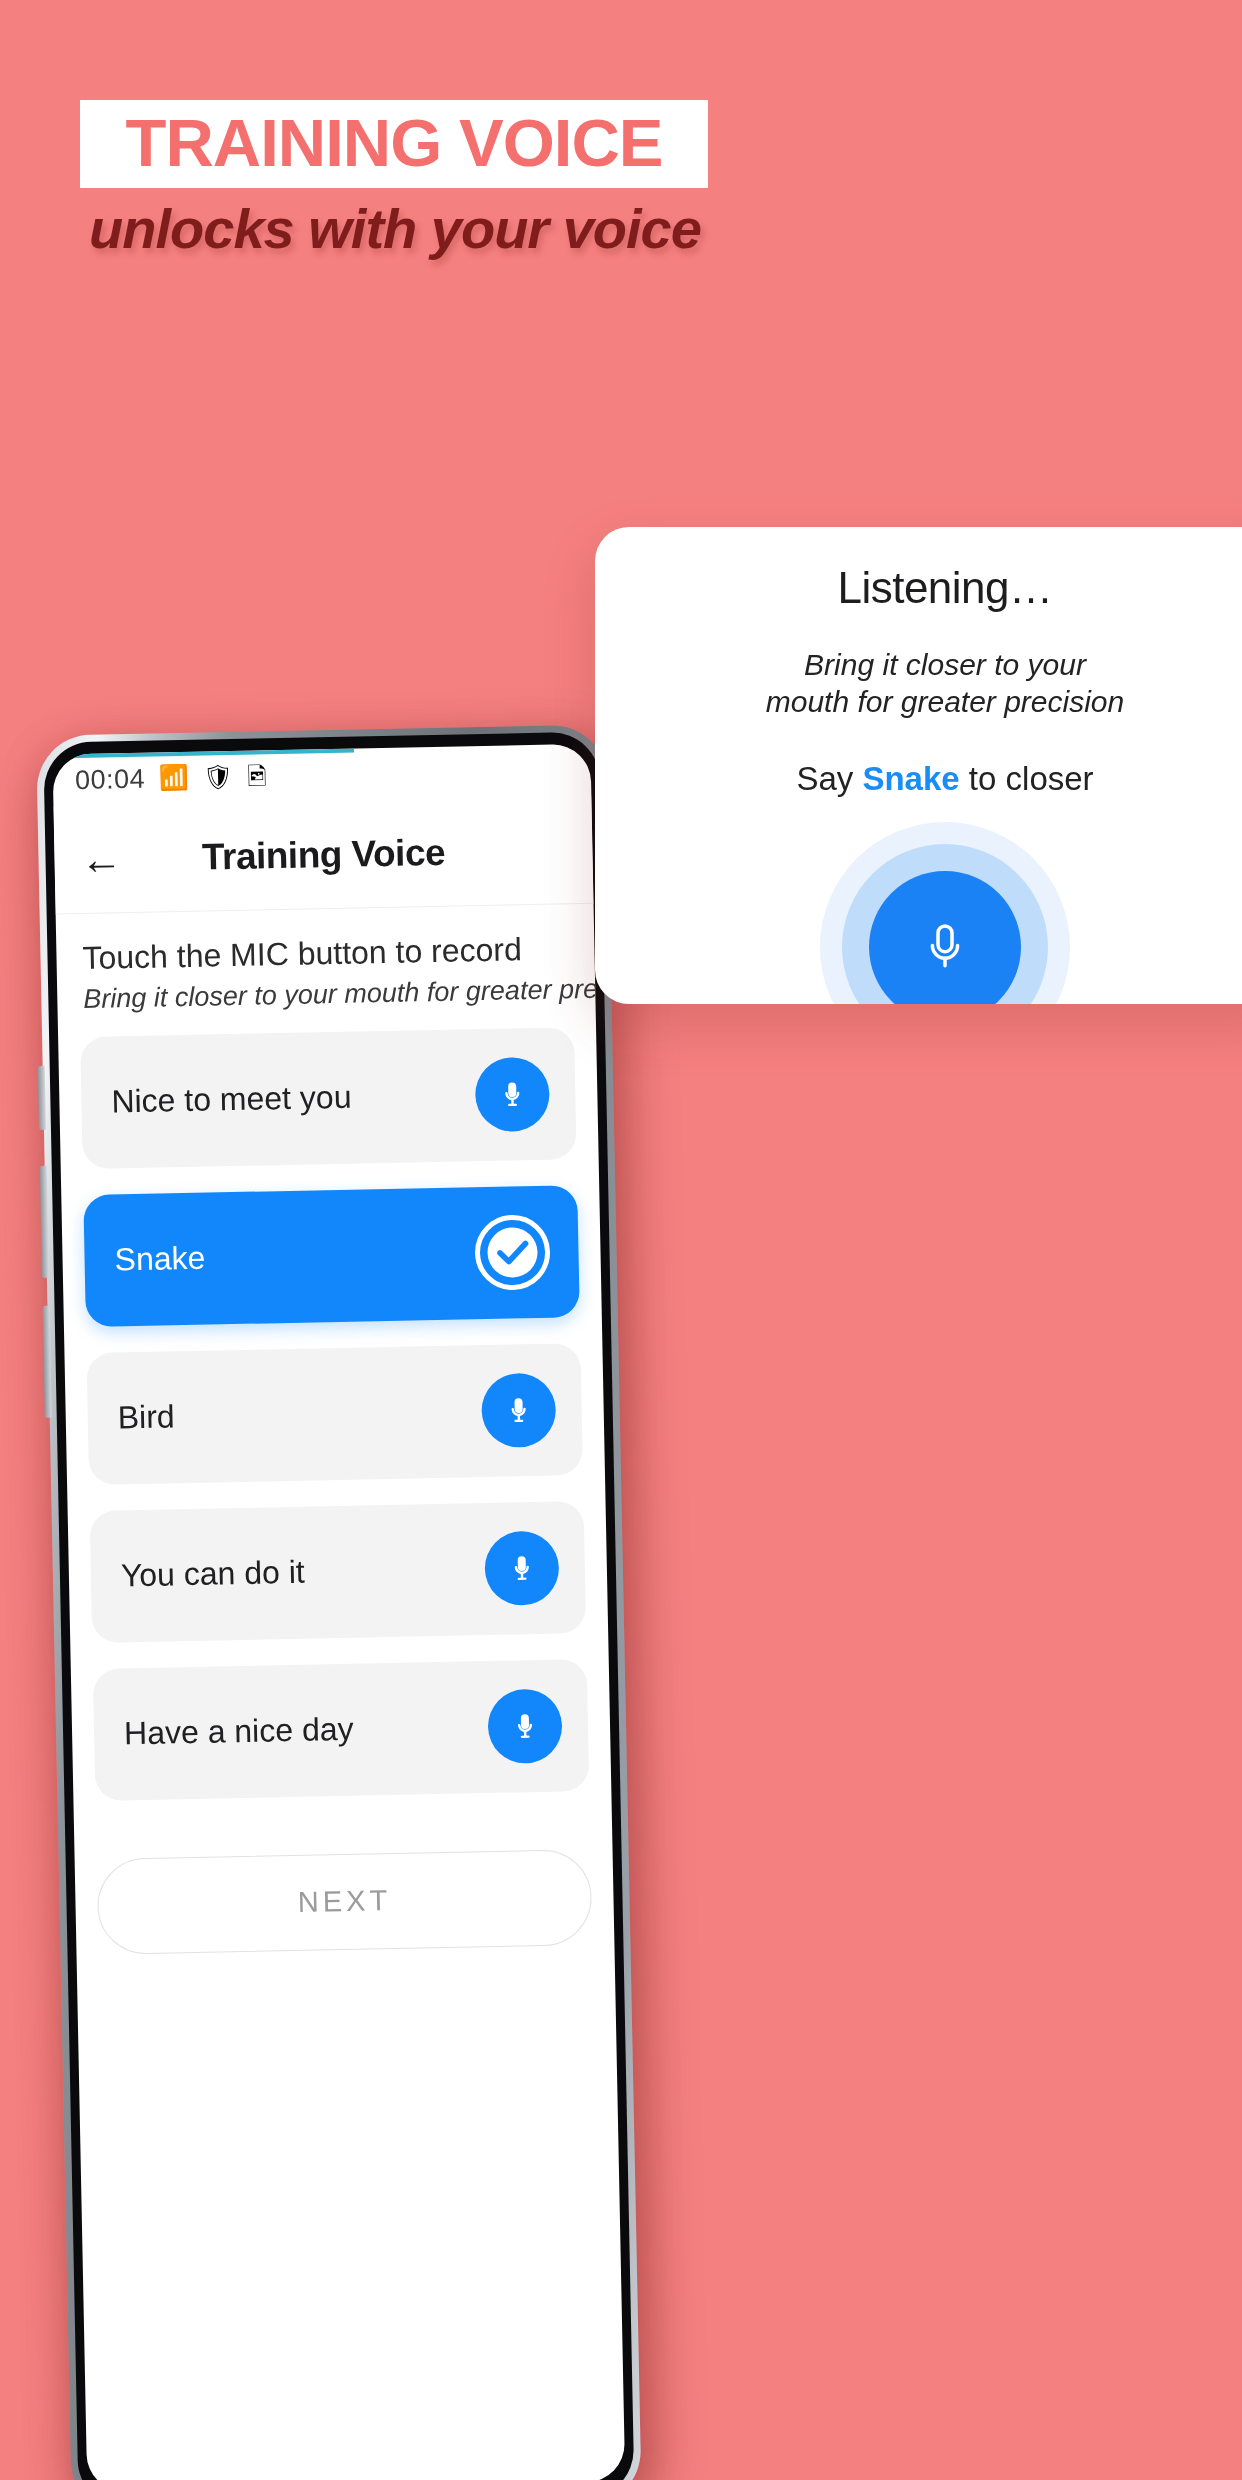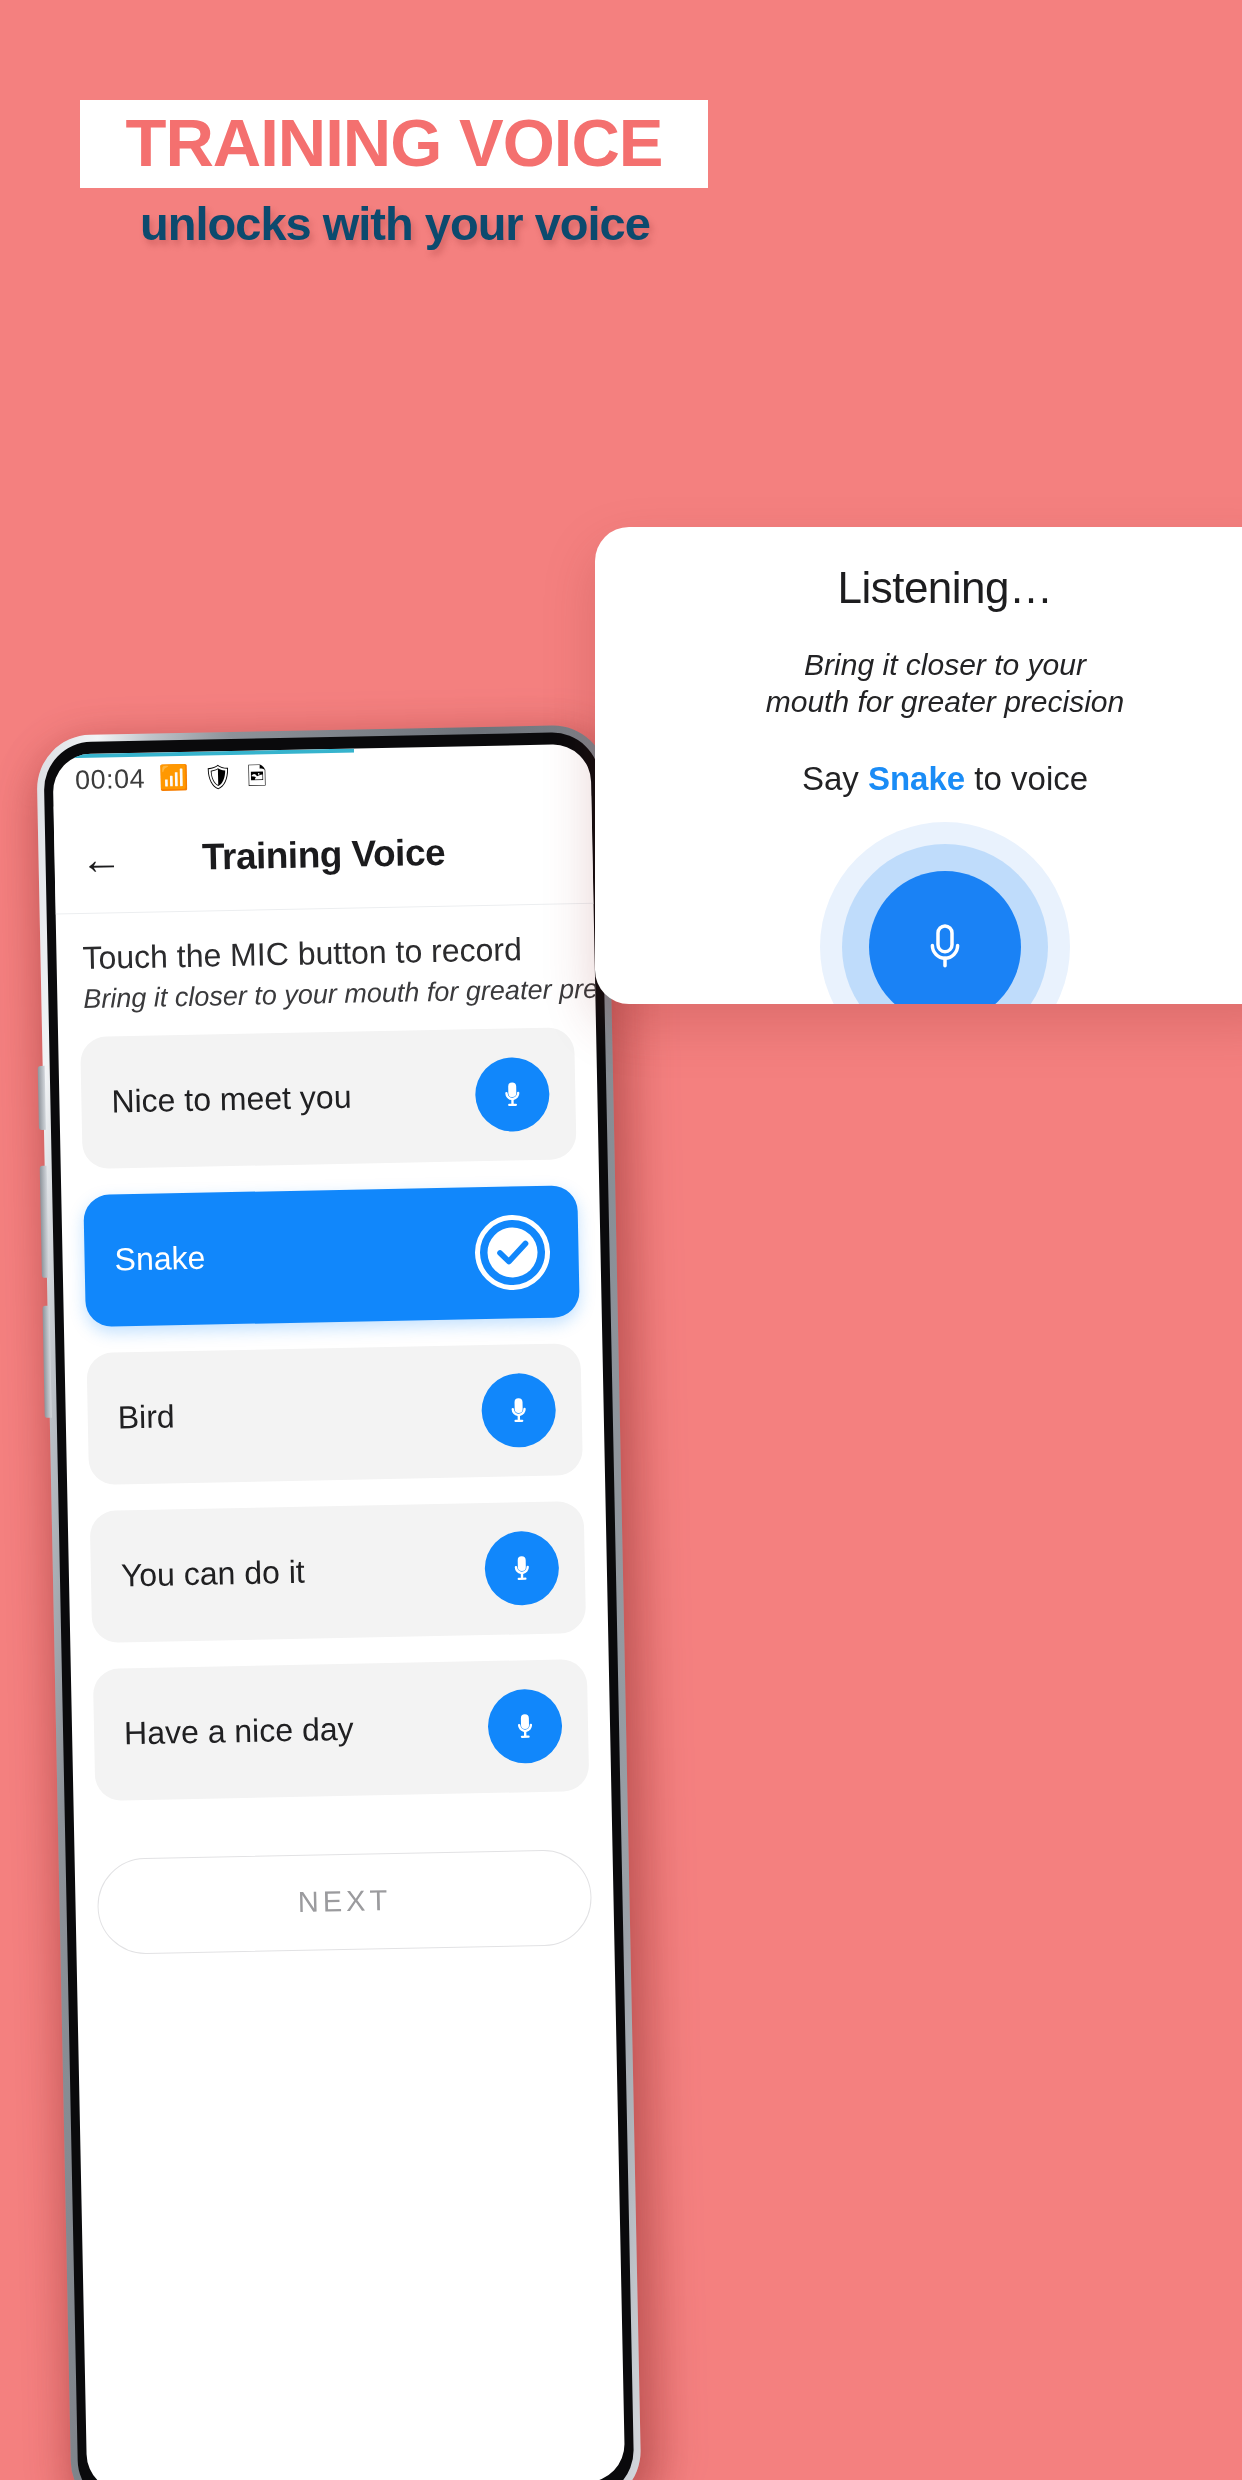--- a/index.html
+++ b/index.html
@@ -18,24 +18,25 @@
     background: #ffffff;
     display: flex; align-items: center; justify-content: center;
   }
   .title-band-text {
     color: #f4706f; font-size: 67px; font-weight: bold;
     letter-spacing: -1px; line-height: 1; white-space: nowrap;
     transform: translateY(-2px);
   }
   .subtitle {
     position: absolute; left: 0; top: 196px; width: 790px;
-    text-align: center; color: #0c4a6e;
-    font-size: 47px; font-weight: bold; letter-spacing: -1px;
+    text-align: center; color: #7f1d1d;
+    font-size: 56px; font-weight: bold; letter-spacing: -1px;
     text-shadow: 3px 5px 6px rgba(150,45,45,0.30);
     white-space: nowrap;
+    font-style: italic;
   }
 
   
   .phone-wrap {
     position: absolute; left: 36px; top: 730px;
     width: 590px; height: 1790px;
     transform: rotate(-1.15deg);
     transform-origin: 50% 0%;
   }
   .phone-shadow {
@@ -269,21 +270,21 @@
 
 <div class="listen-card">
   <div class="listen-title">Listening…</div>
   <div class="listen-sub">
     <div>Bring it closer to your</div>
     <div>mouth for greater precision</div>
   </div>
   <div class="listen-say">
     <span>Say</span>
     <b>Snake</b>
-    <span>to voice</span>
+    <span>to closer</span>
   </div>
   <div class="pulse-wrap">
     <div class="ring ring-3"></div>
     <div class="ring ring-2"></div>
     <div class="ring ring-1">
       <svg viewBox="0 0 24 24" fill="none" stroke="#ffffff" stroke-width="1.5" stroke-linecap="round">
         <rect x="9" y="3" width="6" height="11" rx="3"></rect>
         <path d="M6.6 11.4a5.4 5.4 0 0 0 10.8 0"></path>
         <path d="M12 16.8V20"></path>
       </svg>

